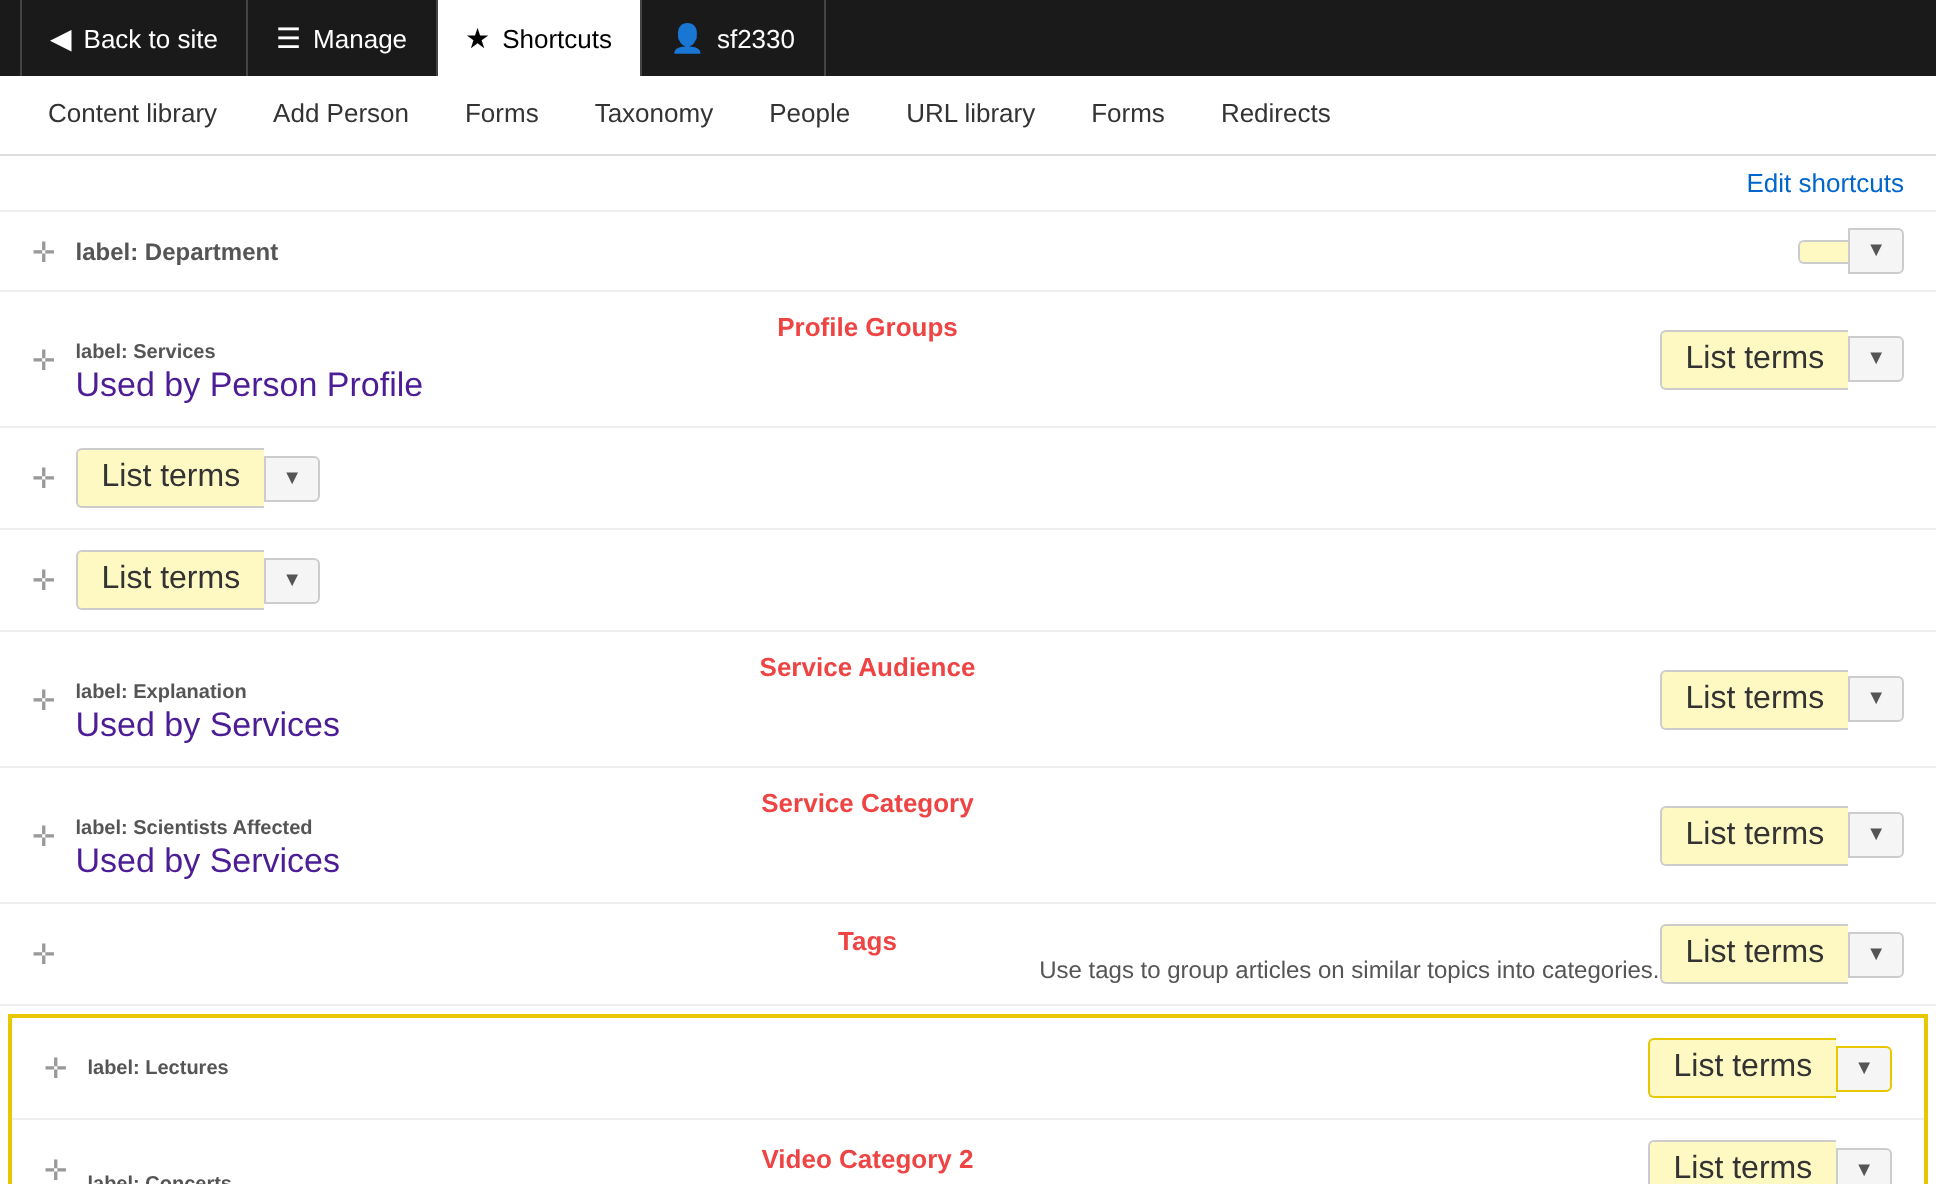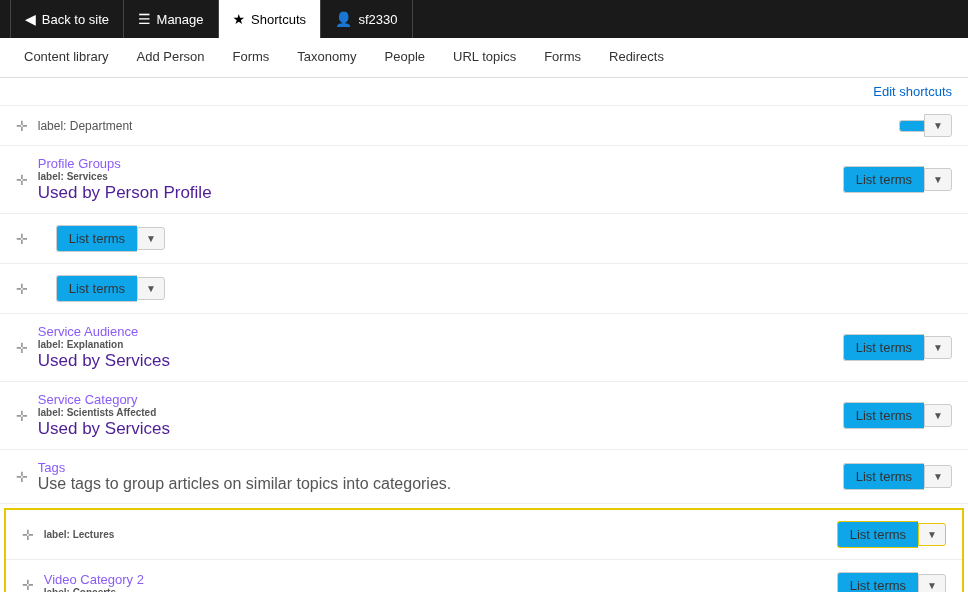--- a/index.html
+++ b/index.html
@@ -81,53 +81,54 @@
     .drag-handle {
       color: #999;
       margin-right: 10px;
       font-size: 14px;
       cursor: grab;
     }
     .row-info {
       flex: 1;
     }
     .row-title {
-      color: #8b5cf6;
+      color: #ef4444;
       font-size: 13px;
-      font-weight: normal;
+      font-weight: bold;
+      text-align: center;
     }
     .row-label {
       color: #555;
       font-size: 10px;
       font-weight: bold;
     }
     .row-desc {
       color: #4c1d95;
       font-size: 17px;
       margin-top: 1px;
     }
     .row-desc-plain {
       color: #555;
-      font-size: 16px;
+      font-size: 12px;
+      text-align: right;
     }
     .row-actions {
       display: flex;
       align-items: center;
       gap: 0;
     }
     .btn-list-terms {
-      background: #0ea5e9;
+      background: #fef9c3;
       border: 1px solid #ccc;
       border-right: none;
       padding: 5px 12px;
-      font-size: 13px;
+      font-size: 16px;
       cursor: pointer;
       color: #333;
       border-radius: 3px 0 0 3px;
-      margin-left: 18px;
     }
     .btn-dropdown {
       background: #f5f5f5;
       border: 1px solid #ccc;
       padding: 5px 8px;
       font-size: 10px;
       cursor: pointer;
       color: #555;
       border-radius: 0 3px 3px 0;
     }
@@ -151,20 +152,21 @@
       min-height: 50px;
       border-bottom: 1px solid #eee;
     }
     .highlighted-inner-row:last-child {
       border-bottom: none;
     }
 
     .partial-label {
       color: #555;
       font-size: 12px;
+      font-weight: bold;
     }
   </style>
 </head>
 <body>
 
 <div class="top-bar">
   <div class="top-bar-item">
     <span class="icon">◀</span>
     <span>Back to site</span>
   </div>
@@ -181,21 +183,21 @@
     <span>sf2330</span>
   </div>
 </div>
 
 <div class="secondary-nav">
   <a class="nav-item">Content library</a>
   <a class="nav-item">Add Person</a>
   <a class="nav-item">Forms</a>
   <a class="nav-item">Taxonomy</a>
   <a class="nav-item">People</a>
-  <a class="nav-item">URL topics</a>
+  <a class="nav-item">URL library</a>
   <a class="nav-item">Forms</a>
   <a class="nav-item">Redirects</a>
 </div>
 
 <div class="edit-shortcuts-bar">
   <a class="edit-shortcuts-link">Edit shortcuts</a>
 </div>
 
 <div class="content-area">
 

